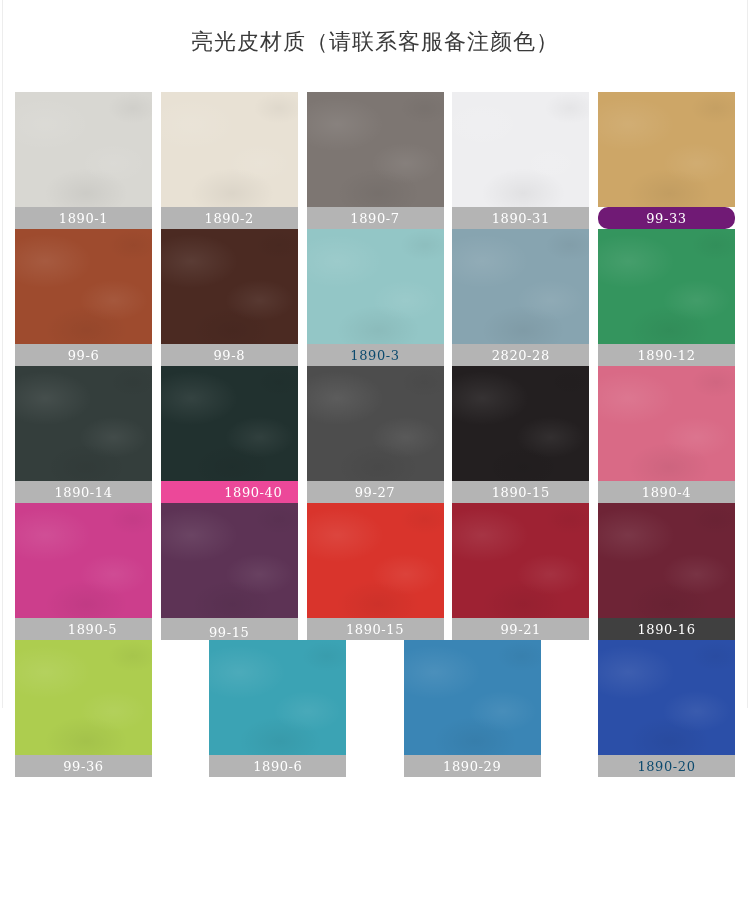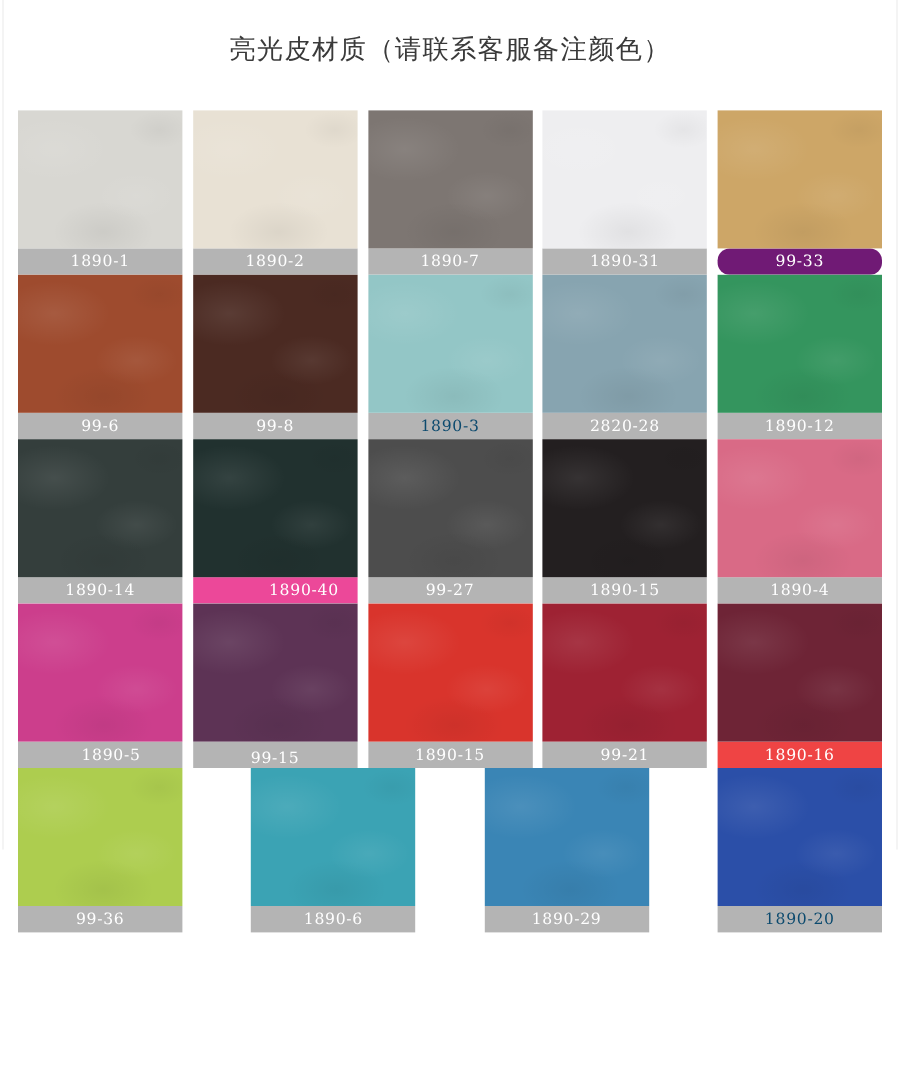--- a/index.html
+++ b/index.html
@@ -233,21 +233,21 @@
           </div>
         </div>
         <div class="swatch-card">
           <div class="swatch-color" style="background-color: rgb(158, 34, 51);"></div>
           <div class="swatch-label" style="background-color: rgb(180, 180, 180);">
             <span class="swatch-label-text" style="color: rgb(255, 255, 255);">99-21</span>
           </div>
         </div>
         <div class="swatch-card">
           <div class="swatch-color" style="background-color: rgb(110, 36, 54);"></div>
-          <div class="swatch-label" style="background-color: #ef4444;">
+          <div class="swatch-label" style="background-color: #404040;">
             <span class="swatch-label-text" style="color: rgb(255, 255, 255);">1890-16</span>
           </div>
         </div>
       </div>
       <div class="swatch-row">
         <div class="swatch-card">
           <div class="swatch-color" style="background-color: rgb(173, 205, 79);"></div>
           <div class="swatch-label" style="background-color: rgb(180, 180, 180);">
             <span class="swatch-label-text" style="color: rgb(255, 255, 255);">99-36</span>
           </div>

